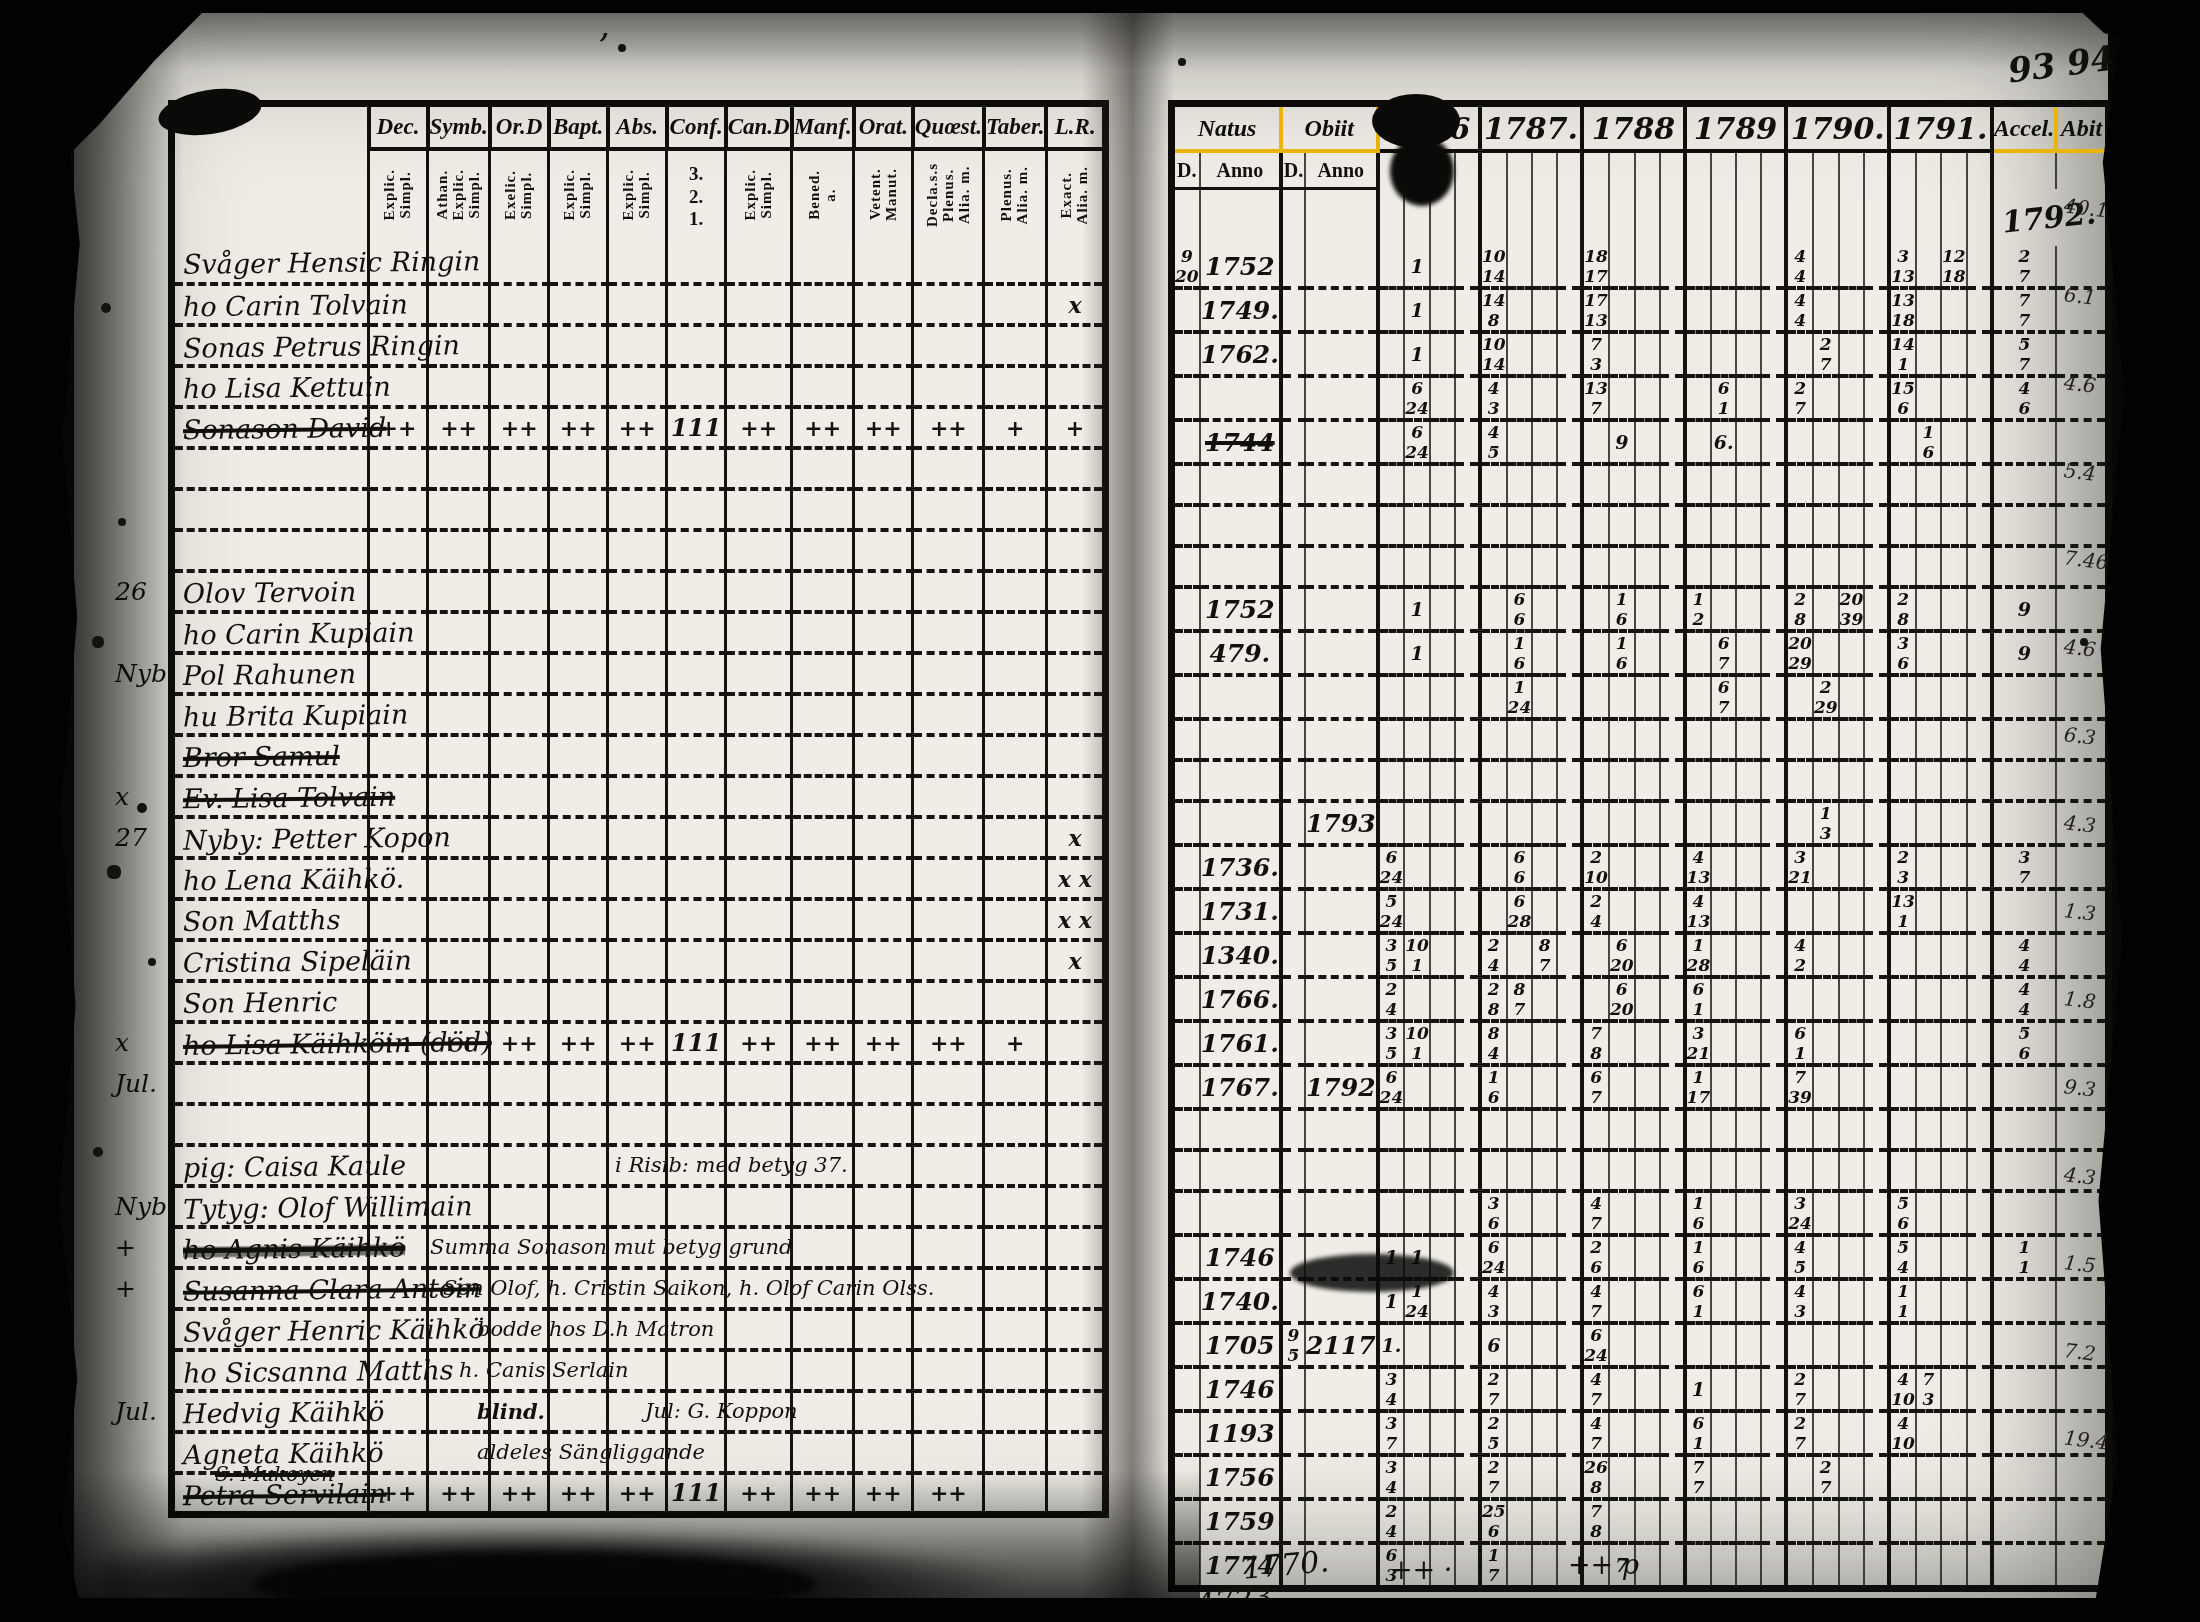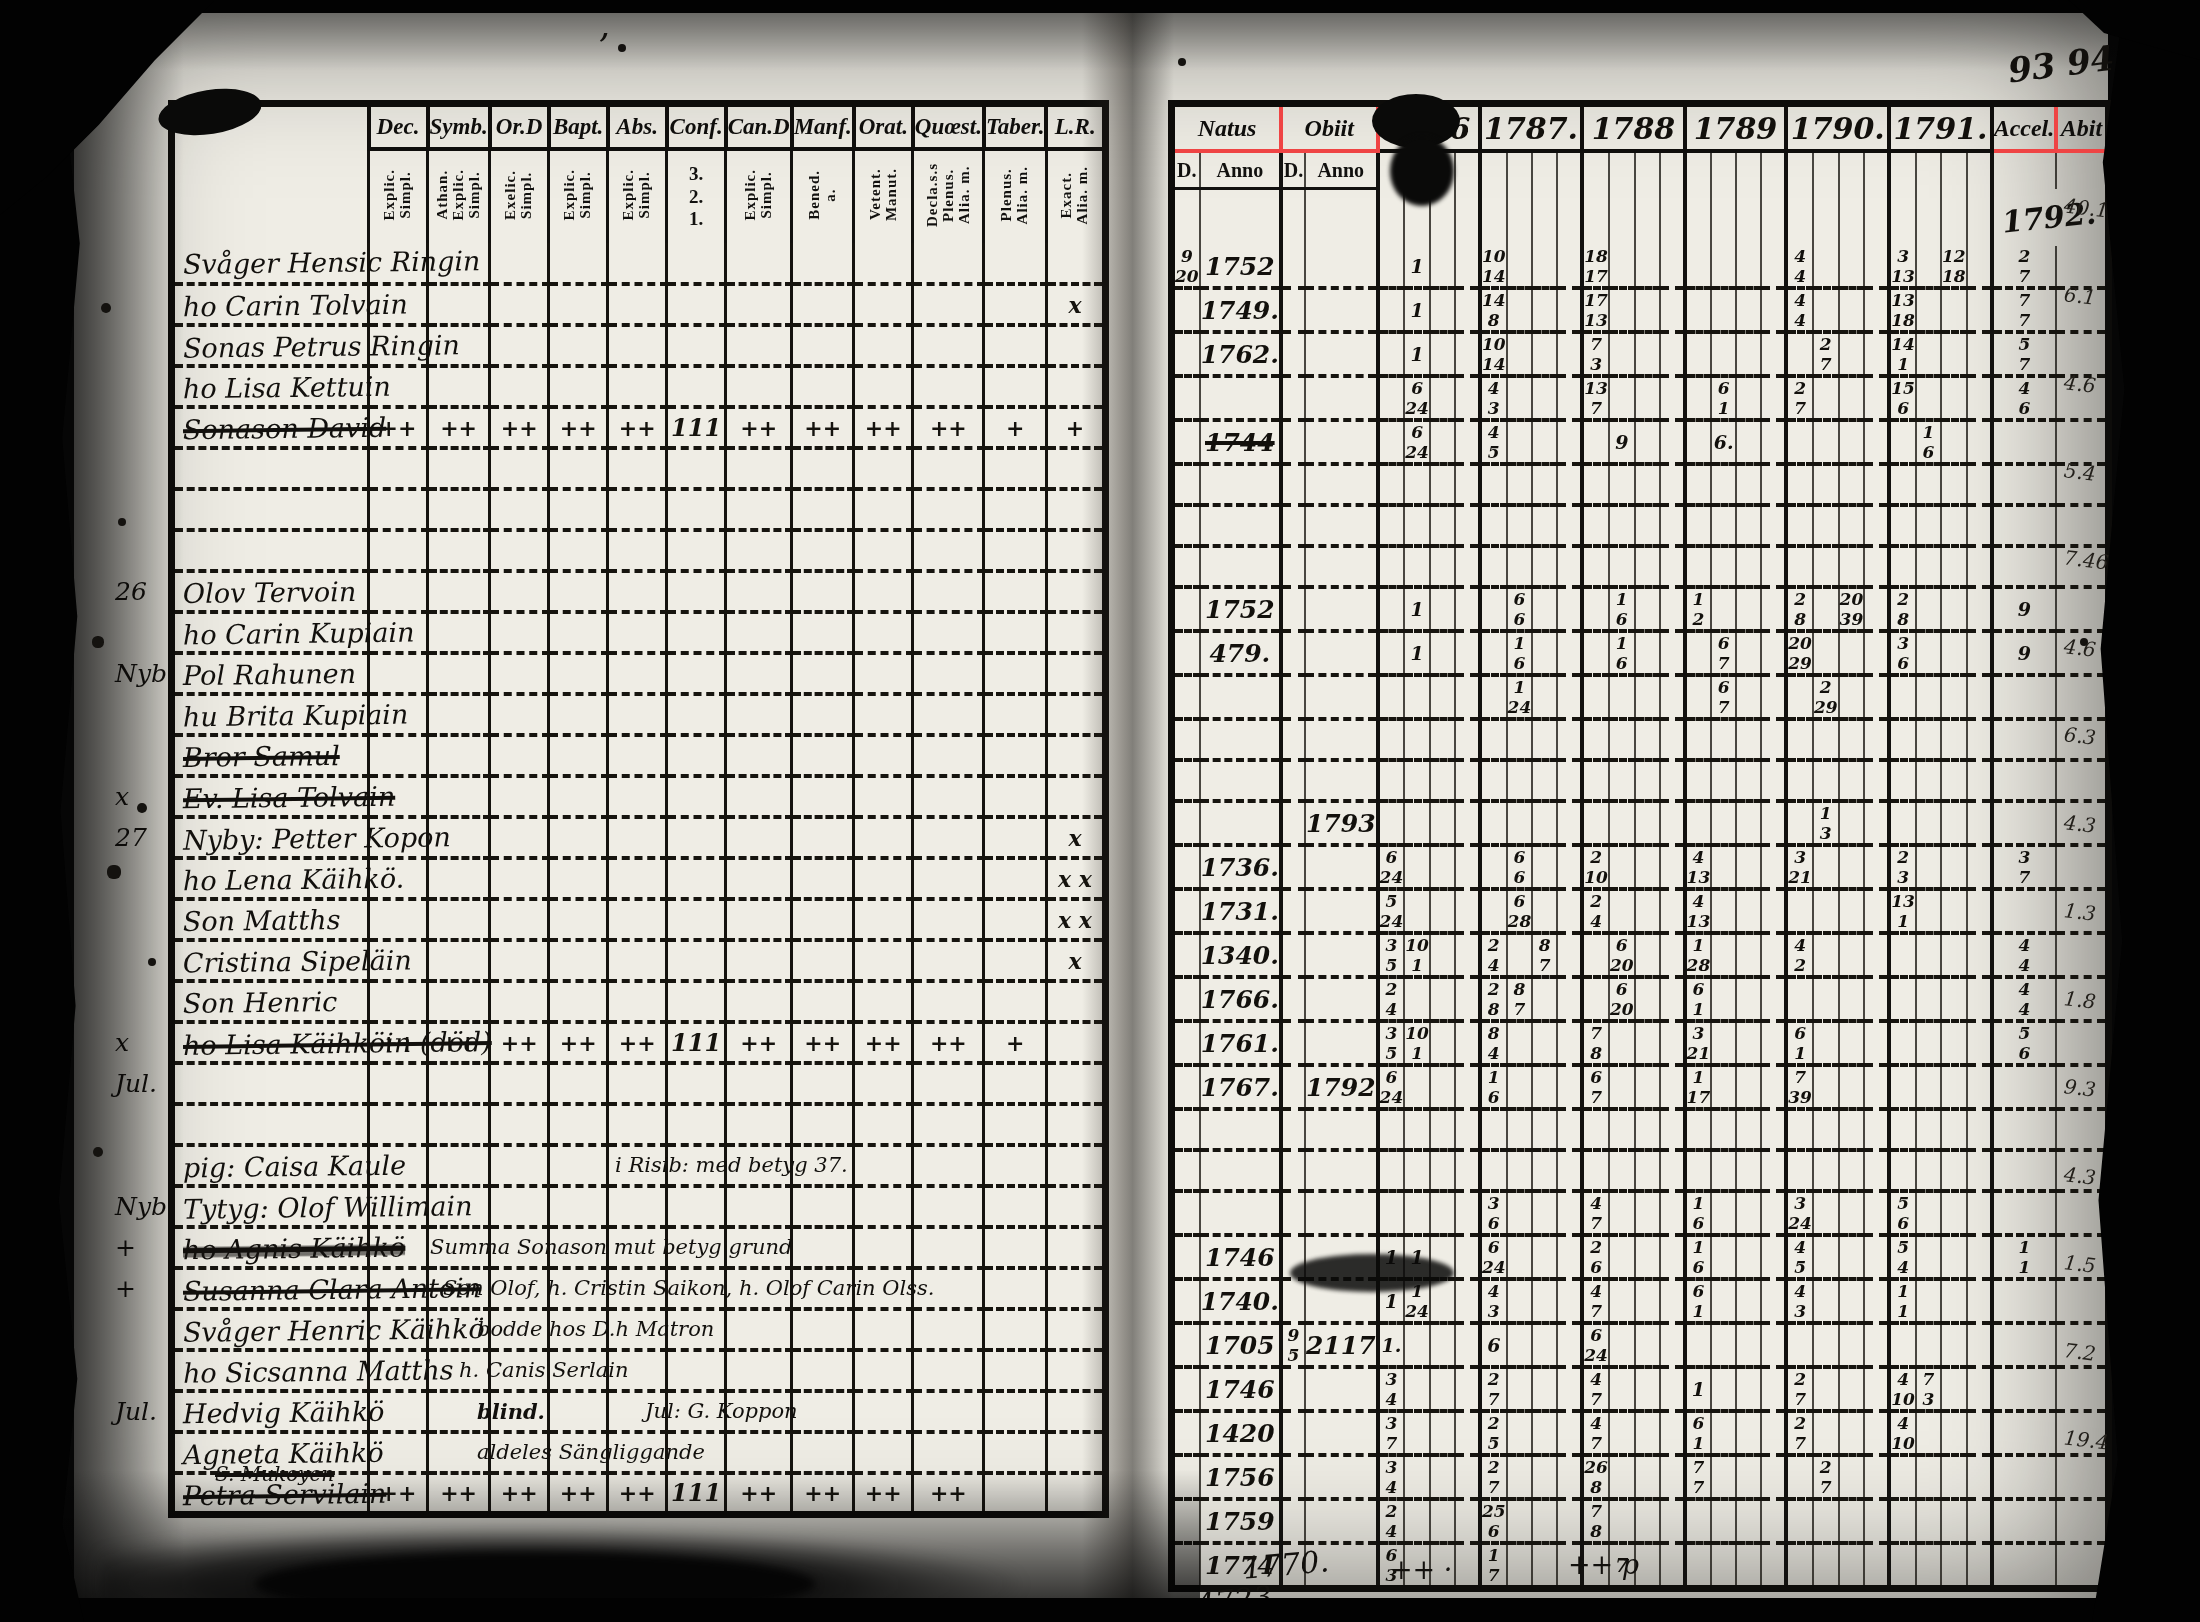--- a/index.html
+++ b/index.html
@@ -57,21 +57,21 @@
   span.subh{display:inline-block;font:700 19px "Liberation Serif",serif;line-height:1.2;white-space:pre-line;color:#12110f;}
   td.namec{border-bottom:4px dashed #16140f;position:relative;}
   td.mkc{border-left:3px solid #15130f;border-bottom:4px dashed #16140f;text-align:center;
      font:700 italic 22px "DejaVu Serif",serif;color:#15130e;}
   span.nm{position:absolute;left:8px;top:4px;font-size:27px;white-space:nowrap;transform:rotate(-.7deg);}
   span.n2{position:absolute;left:40px;top:-13px;font-size:20px;white-space:nowrap;}
   span.mg{position:absolute;left:-60px;top:4px;font-size:25px;white-space:nowrap;}
   span.note{position:absolute;top:6px;font-size:21px;white-space:nowrap;z-index:3;}
   
   th.yhead{border:4px solid #0f0e0c;height:42px;font:700 30px "DejaVu Serif",serif;font-style:italic;color:#12100c;}
-  th.phead{border:4px solid #ef4444;height:42px;font:700 24px "Liberation Serif",serif;font-style:italic;color:#0f0e0c;}
+  th.phead{border:4px solid #eab308;height:42px;font:700 24px "Liberation Serif",serif;font-style:italic;color:#0f0e0c;}
   tr.sub2 th{height:34px;font:700 20px "Liberation Serif",serif;color:#12110f;}
   .thin{border-left:2px solid rgba(25,23,18,.78);}
   .grp{border-left:4px solid #12110f;}
   .dash{border-bottom:4px dashed #16140f;}
   td.yc{text-align:center;}
   span.fr{display:inline-block;line-height:.82;text-align:center;font:700 17px "DejaVu Serif",serif;font-style:italic;color:#12100c;}
   span.anno{font:700 25px "DejaVu Serif",serif;font-style:italic;color:#12100c;white-space:nowrap;}
   tr.bodyr{height:41px;}
   tr.spacer td{height:56px;}
 </style>
@@ -1656,21 +1656,21 @@
             <td class="thin dash yc"></td>
             <td class="grp dash yc"><span class="fr">4<br>10</span></td>
             <td class="thin dash yc"><span class="fr">7<br>3</span></td>
             <td class="thin dash yc"></td>
             <td class="thin dash yc"></td>
             <td class="grp dash yc"></td>
             <td class="thin dash yc"></td>
           </tr>
           <tr class="bodyr">
             <td class="dash yc"></td>
-            <td class="thin dash yc"><span class="anno">1420</span></td>
+            <td class="thin dash yc"><span class="anno">1193</span></td>
             <td class="grp dash yc"></td>
             <td class="thin dash yc"></td>
             <td class="grp dash yc"><span class="fr">3<br>7</span></td>
             <td class="thin dash yc"></td>
             <td class="thin dash yc"></td>
             <td class="thin dash yc"></td>
             <td class="grp dash yc"><span class="fr">2<br>5</span></td>
             <td class="thin dash yc"></td>
             <td class="thin dash yc"></td>
             <td class="thin dash yc"></td>

